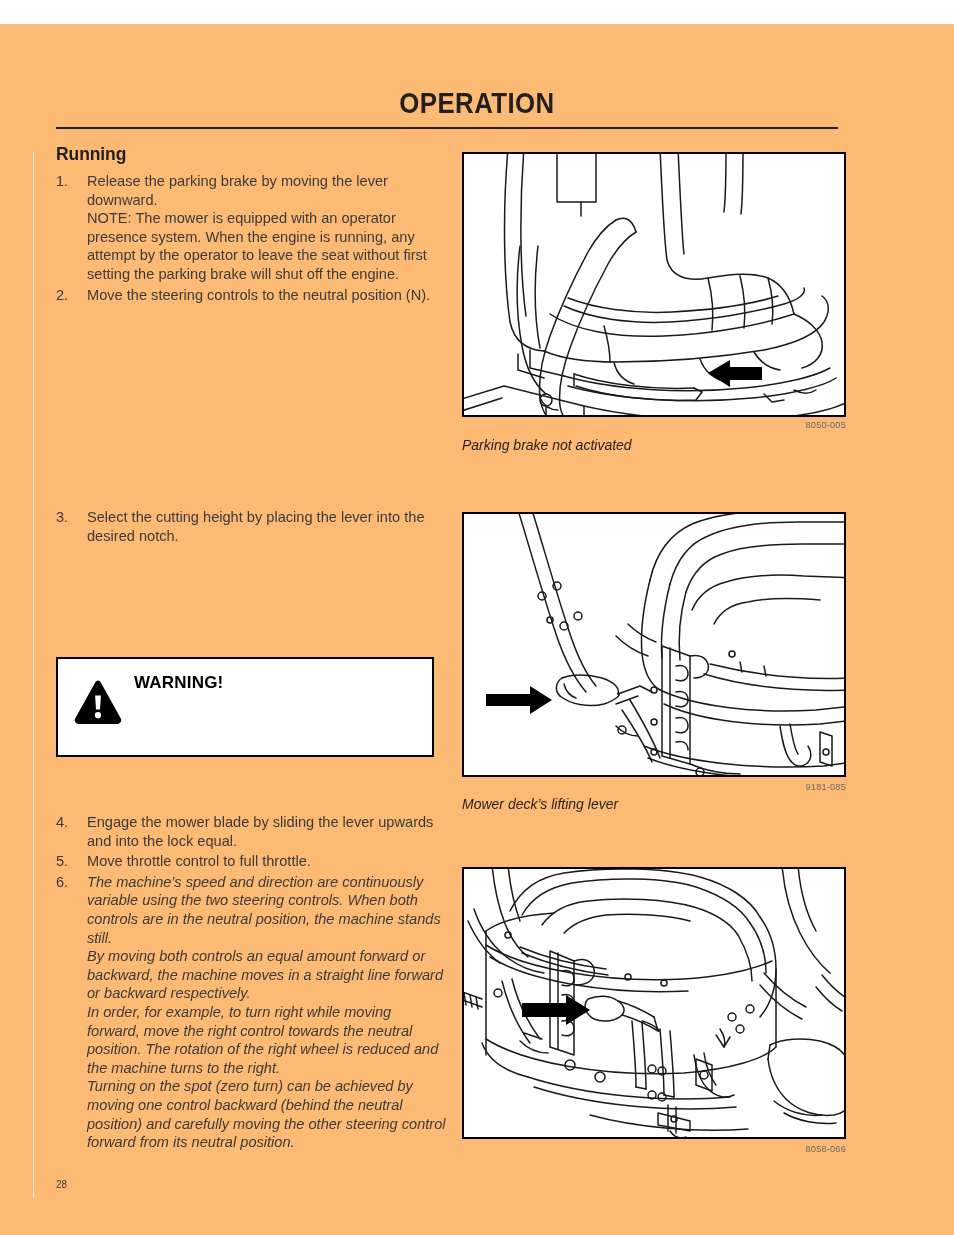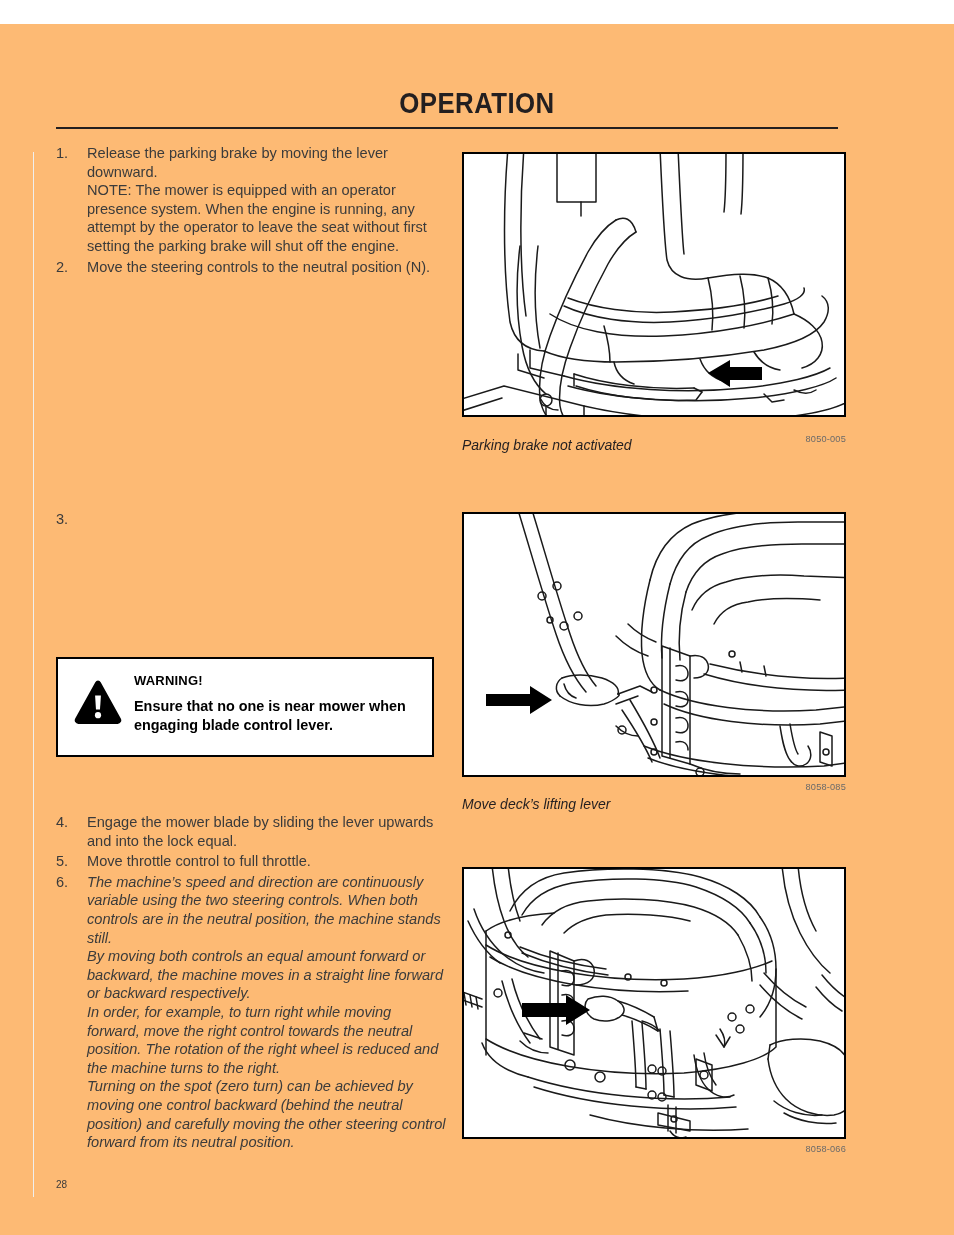--- a/index.html
+++ b/index.html
@@ -100,21 +100,21 @@
     width: 50px;
     height: 46px;
   }
   .warn-text {
     position: absolute;
     left: 76px;
     top: 14px;
     right: 8px;
   }
   .warn-title {
-    font-size: 13px;
+    font-size: 17px;
     font-weight: bold;
     color: #000;
     letter-spacing: 0.2px;
     margin-bottom: 9px;
   }
   .warn-body {
     font-size: 14.4px;
     font-weight: bold;
     line-height: 18.5px;
     color: #000;
@@ -169,53 +169,54 @@
 <body>
 
 <div id="page">
 
   <div class="margin-line"></div>
 
   <div class="page-title">OPERATION</div>
   <div class="title-rule"></div>
 
   <div class="block" style="top:120px;">
+    <h2 class="section-heading">Running</h2>
     <ol class="steps">
       <li>
         <span class="num">1.</span>
         <span class="step-text" style="white-space: pre-line;">Release the parking brake by moving the lever downward.
 NOTE: The mower is equipped with an operator presence system. When the engine is running, any attempt by the operator to leave the seat without first setting the parking brake will shut off the engine.</span>
       </li>
       <li>
         <span class="num">2.</span>
         <span class="step-text" style="white-space: pre-line;">Move the steering controls to the neutral position (N).</span>
       </li>
     </ol>
   </div>
 
   <div class="block" style="top:484px;">
     <ol class="steps">
       <li>
         <span class="num">3.</span>
+        <span class="step-text" style="white-space: pre-line;">Select the cutting height by placing the lever into the desired notch.</span>
       </li>
     </ol>
   </div>
 
   <div class="warning-box">
     <div class="warning-inner">
       <div class="warn-tri">
         <svg viewBox="0 0 50 46" width="50" height="46">
           <path d="M22.3 3.2 L2.2 39.5 a3.6 3.6 0 0 0 3.1 5.4 h39.4 a3.6 3.6 0 0 0 3.1 -5.4 L27.7 3.2 a3.1 3.1 0 0 0 -5.4 0 Z" fill="#000"></path>
           <path d="M22.1 16.6 h5.8 l-0.9 13.8 h-4 Z" fill="#fff"></path>
           <circle cx="25" cy="36.2" r="3.1" fill="#fff"></circle>
         </svg>
       </div>
       <div class="warn-text">
         <div class="warn-title">WARNING!</div>
-        <div class="warn-body">Ensure that no one is near mower when engaging blade control lever.</div>
       </div>
     </div>
   </div>
 
   <div class="block" style="top:789px;">
     <ol class="steps">
       <li class="step-gap-sm">
         <span class="num">4.</span>
         <span class="step-text" style="white-space: pre-line;">Engage the mower blade by sliding the lever upwards and into the lock equal.</span>
       </li>
@@ -292,21 +293,21 @@
           <path d="M276 122 C280 138 282 156 280 174"></path>
           <path d="M304 124 C308 138 310 154 308 170"></path>
           <path d="M140 172 C144 186 146 198 146 208"></path>
         </g>
 
         <g fill="#000">
           <path d="M244 219 L266 206 L266 213 L298 213 L298 226 L266 226 L266 233 Z"></path>
         </g>
       </svg>
     </div>
-    <div class="fig-ref" style="top:282px;">8050-005</div>
+    <div class="fig-ref" style="top:268px;">8050-005</div>
     <div class="fig-caption" style="top:285px;">Parking brake not activated</div>
   </div>
 
   <div class="figure" style="left:462px; top:488px; width:384px;">
     <div class="fig-frame" style="width:384px; height:265px;">
       <svg viewBox="0 0 384 265" width="384" height="265">
         <g fill="none" stroke="#1a1a1a" stroke-width="1.5" stroke-linecap="round" stroke-linejoin="round">
 
           <path d="M186 66 C192 40 206 20 228 10 C252 0 292 -4 330 -4 L390 -4"></path>
           <path d="M206 70 C212 48 224 30 244 22 C266 12 300 8 334 8 L390 8"></path>
@@ -376,22 +377,22 @@
 
           <path d="M164 110 C172 118 182 124 192 128"></path>
           <path d="M152 122 C160 130 172 138 184 142"></path>
         </g>
 
         <g fill="#000">
           <path d="M22 180 L66 180 L66 172 L88 186 L66 200 L66 192 L22 192 Z"></path>
         </g>
       </svg>
     </div>
-    <div class="fig-ref" style="top:270px;">8058-085</div>
-    <div class="fig-caption" style="top:284px;">Move deck’s lifting lever</div>
+    <div class="fig-ref" style="top:270px;">9181-085</div>
+    <div class="fig-caption" style="top:284px;">Mower deck’s lifting lever</div>
   </div>
 
   <div class="figure" style="left:462px; top:843px; width:384px;">
     <div class="fig-frame" style="width:384px; height:272px;">
       <svg viewBox="0 0 384 272" width="384" height="272">
         <g fill="none" stroke="#1a1a1a" stroke-width="1.5" stroke-linecap="round" stroke-linejoin="round">
 
           <path d="M46 42 C56 22 74 8 100 4 C140 -2 200 -2 236 8 C264 16 286 30 296 48"></path>
           <path d="M58 46 C68 28 86 18 108 14 C146 8 200 8 232 18 C256 26 276 38 286 54"></path>
           <path d="M78 56 C88 42 104 34 124 32 C158 28 202 30 230 38 C250 44 266 54 274 66"></path>

